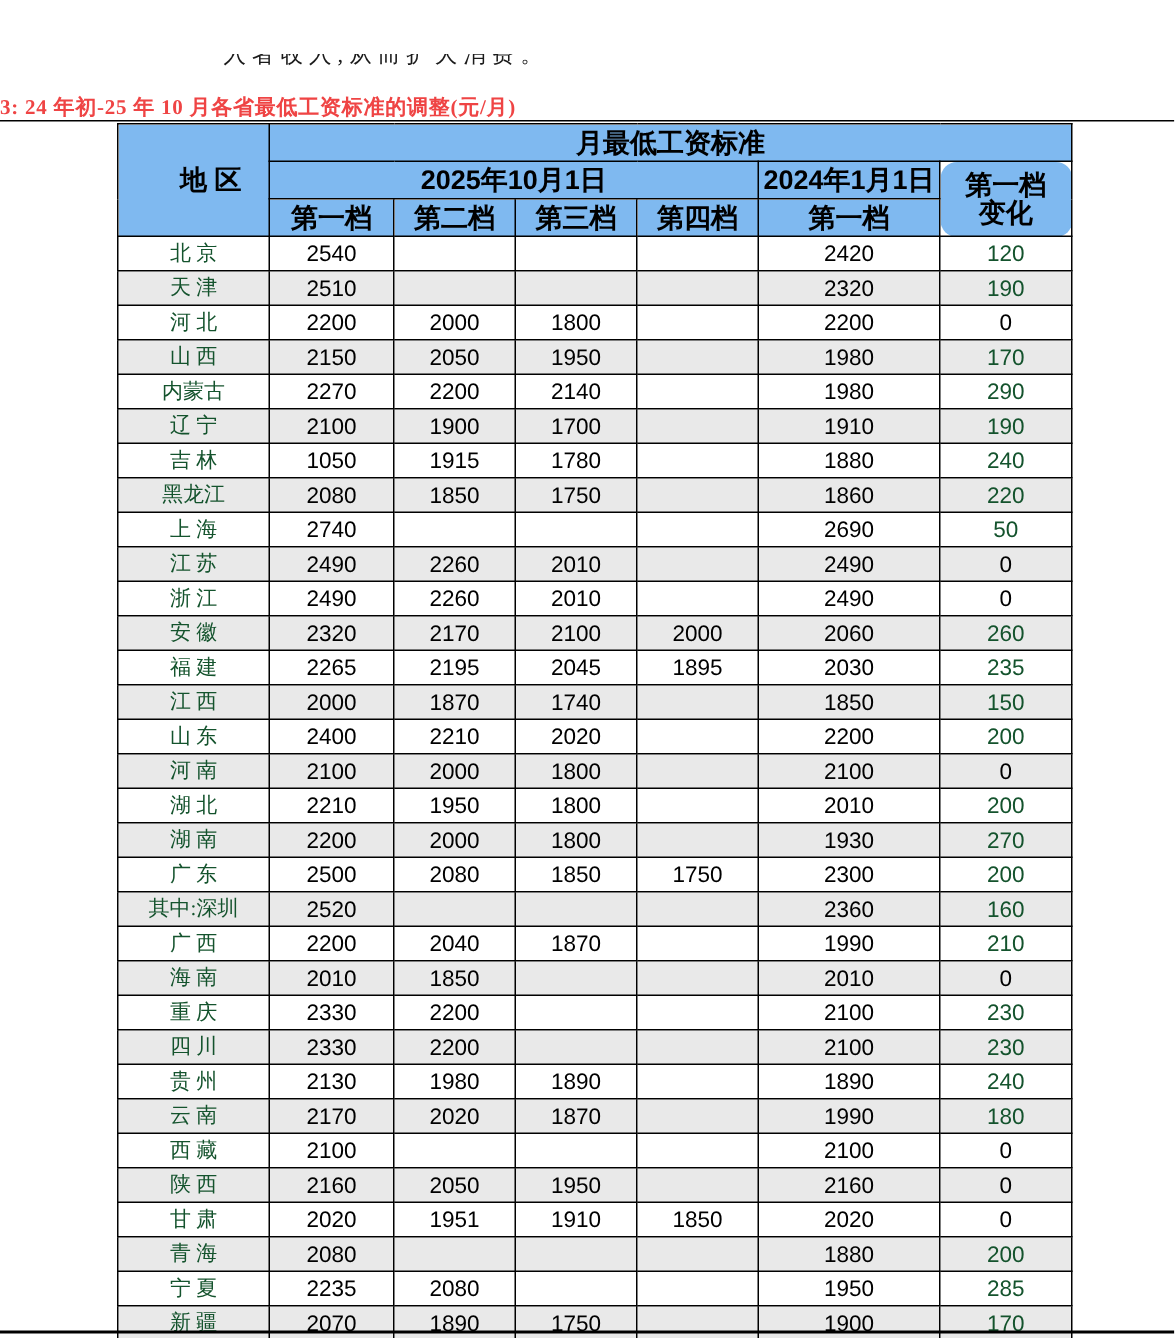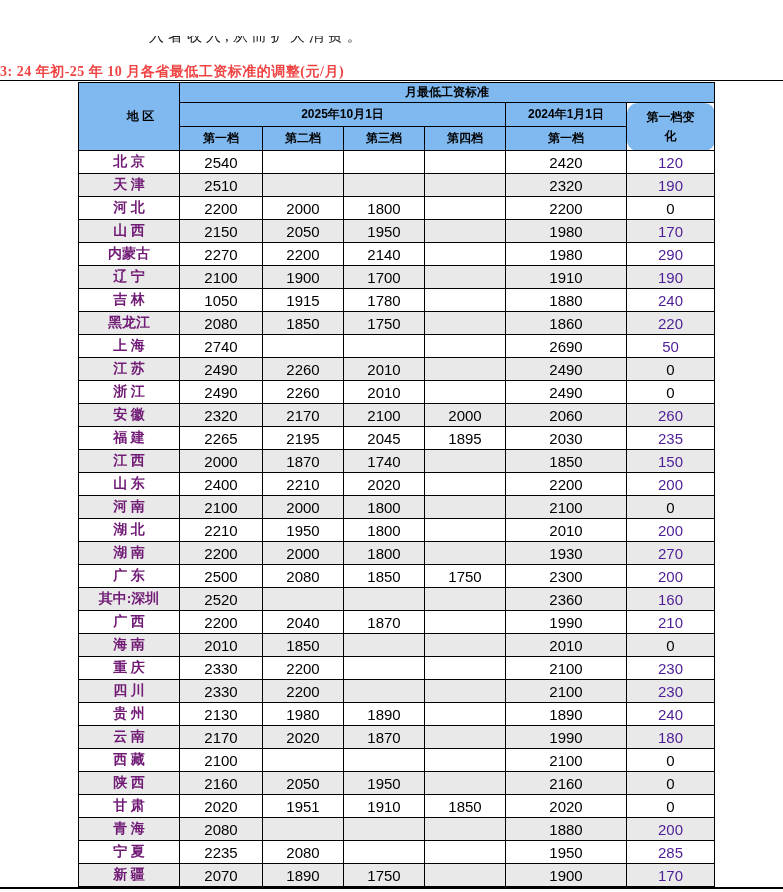--- a/index.html
+++ b/index.html
@@ -17,30 +17,30 @@
 
   .top-rule { position:absolute; top:44px; left:0; width:783px; height:0;
               border-top:1px solid #000; }
   .bottom-rule { position:absolute; top:851px; left:0; width:783px; height:0;
                  border-top:2px solid #000; }
 
   table.wage { position:absolute; top:46px; left:78px; width:636px;
                border-collapse:collapse; table-layout:fixed; }
   table.wage th, table.wage td { border:1px solid #000; text-align:center;
                vertical-align:middle; overflow:hidden; }
-  table.wage thead th { background:#7FB9F0; font-size:12px; font-weight:bold; color:#000; }
+  table.wage thead th { background:#7FB9F0; font-size:18px; font-weight:bold; color:#000; }
   tr.h1 { height:20px; }
   tr.h2 { height:24px; }
   tr.h3 { height:24px; }
   table.wage tbody tr { height:23px; }
   table.wage tbody tr:nth-child(even) td { background:#E9E9E9; }
-  td.region { font-size:14px; color:#701a75;
-              font-family:"Liberation Serif","DejaVu Serif",serif;font-weight:bold; }
+  td.region { font-size:14px; color:#14532d;
+              font-family:"Liberation Serif","DejaVu Serif",serif; }
   td.num { font-size:15px; color:#000; }
-  td.red { color:#4c1d95; }
+  td.red { color:#14532d; }
   th.th-region { font-size:15px;padding-left:23px; }
   th.th-change { font-weight:normal; word-break:break-all; padding:0 14px;
                  line-height:19px; font-size:14px;border-radius:11px; }
 
   .source { position:absolute; top:859px; left:0; font-size:13px; color:#1a1a1a;
             letter-spacing:1.5px; font-family:Liberation Serif, serif; }
 </style>
 </head>
 <body>
 

